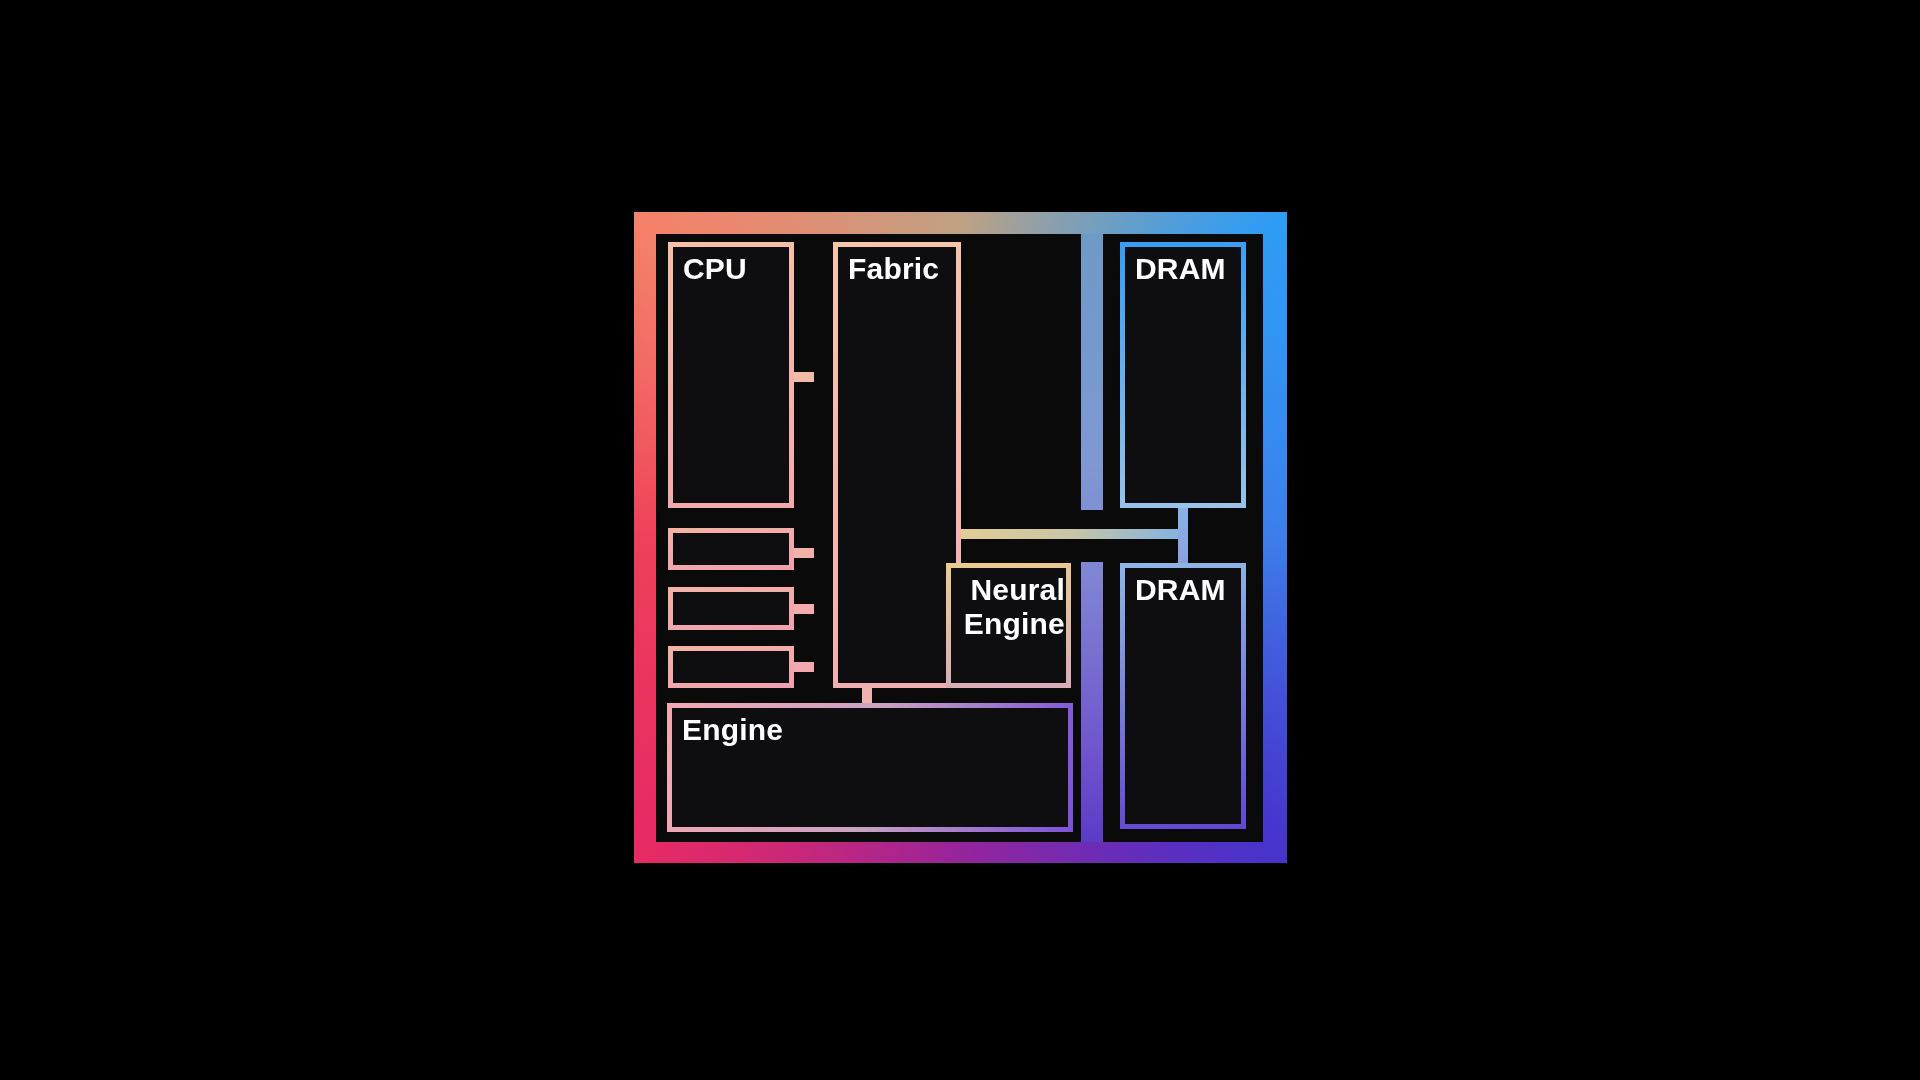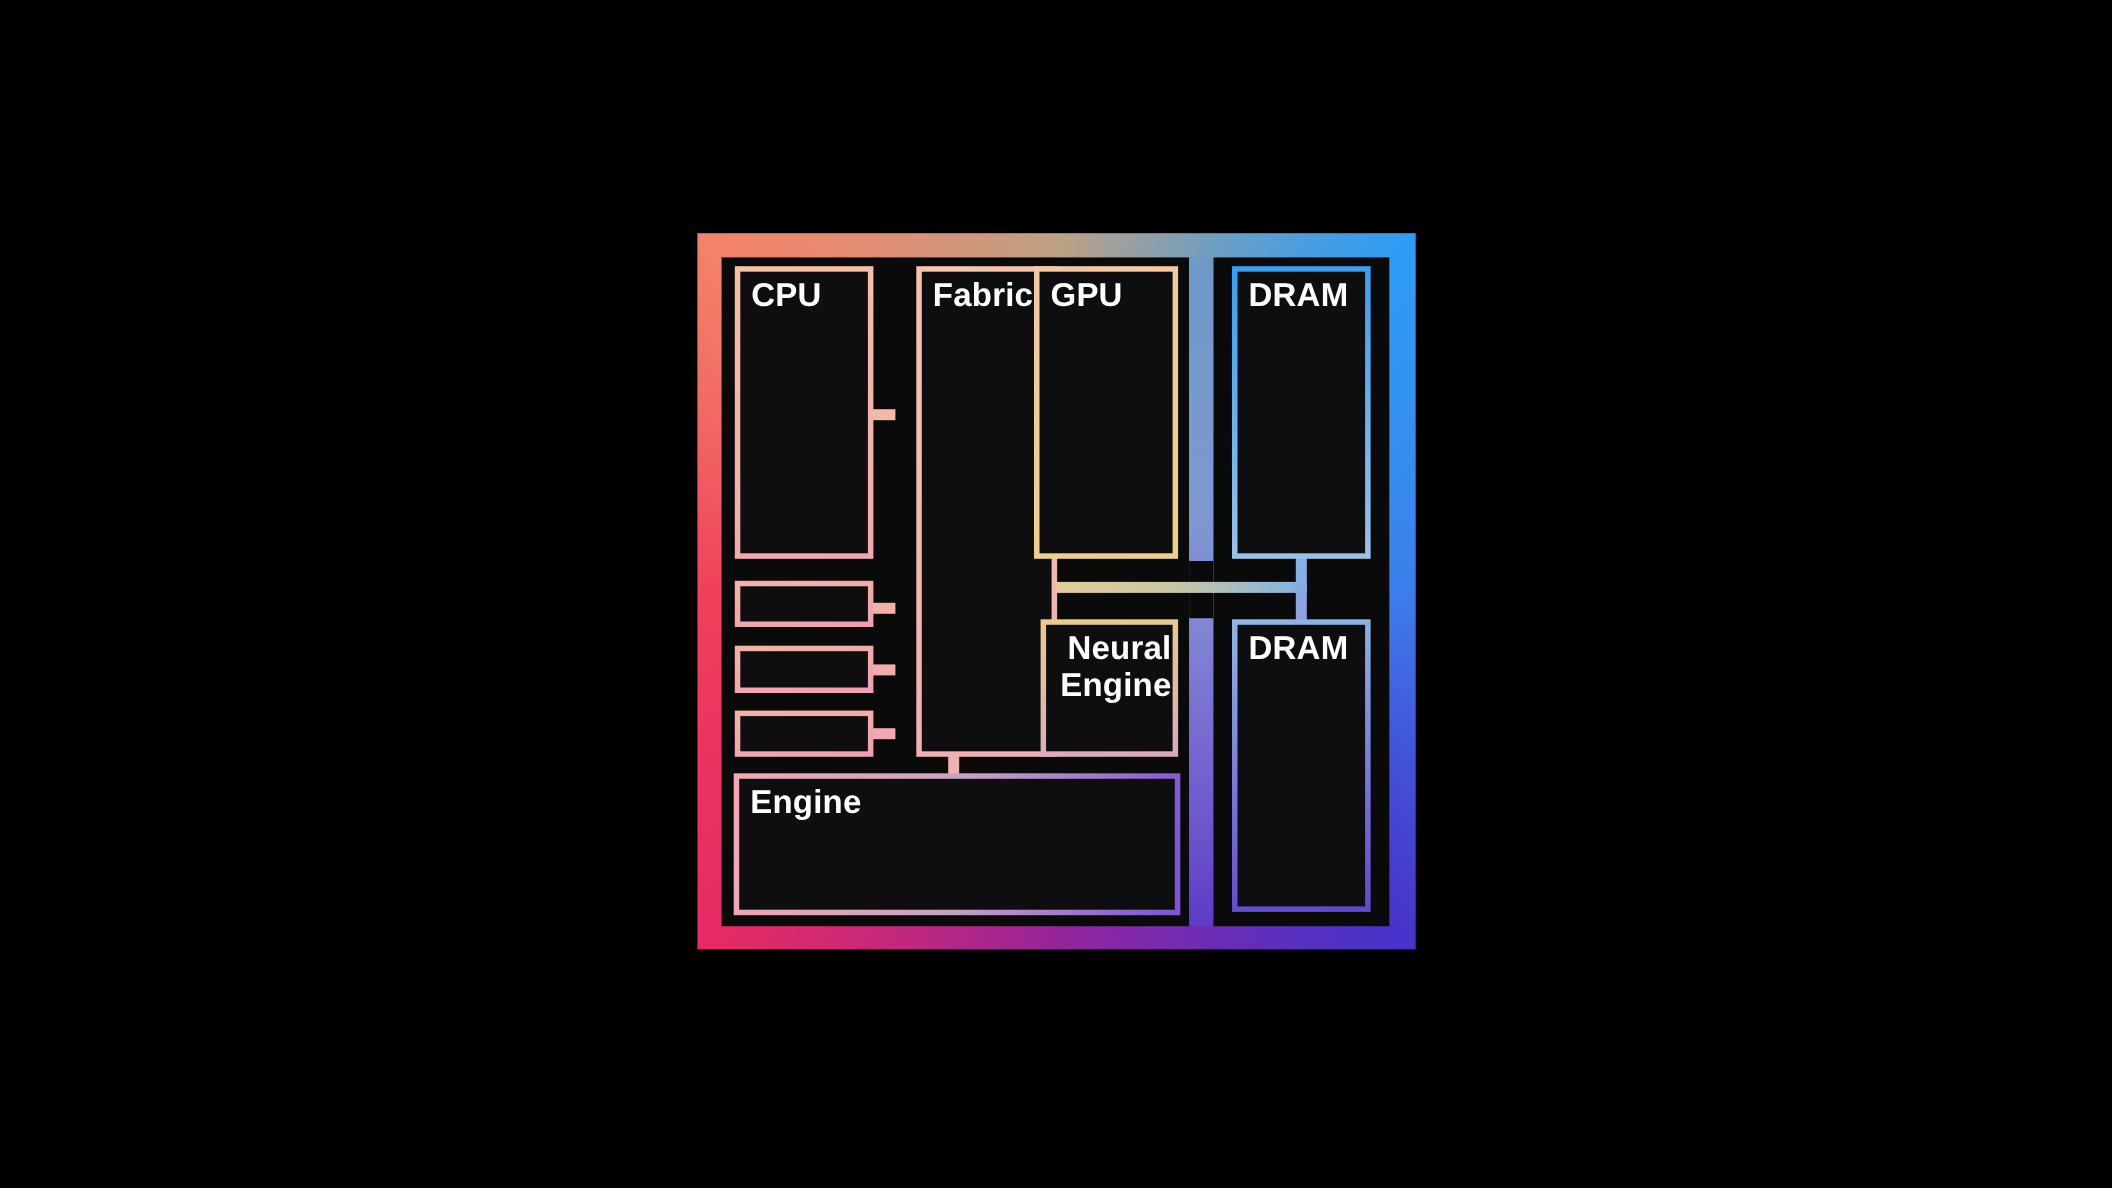--- a/index.html
+++ b/index.html
@@ -105,24 +105,20 @@
     <div class="box b-cpu">
       <div class="fill"></div>
       <div class="lbl">CPU</div>
     </div>
 
     <div class="box b-fabric">
       <div class="fill"></div>
       <div class="lbl">Fabric</div>
     </div>
 
-    <div class="box b-gpu">
-      <div class="fill"></div>
-      <div class="lbl">GPU</div>
-    </div>
 
     <div class="box b-dram-top">
       <div class="fill"></div>
       <div class="lbl">DRAM</div>
     </div>
 
     <div class="box b-sub b-sub1">
       <div class="fill"></div>
     </div>
     <div class="box b-sub b-sub2">

